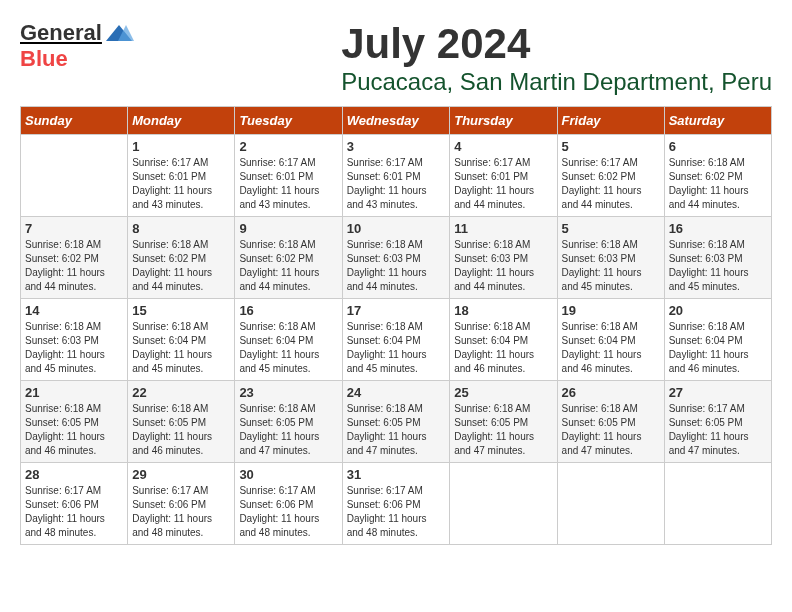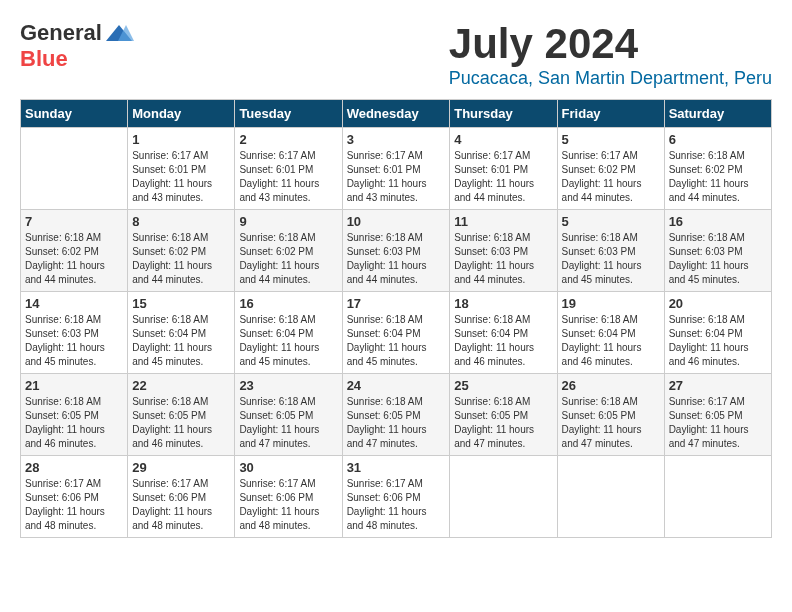--- a/index.html
+++ b/index.html
@@ -32,31 +32,32 @@
       color: #ef4444;
     }
     .logo-icon {
       width: 30px;
       height: 20px;
       margin-left: 2px;
     }
     .logo-top {
       display: flex;
       align-items: center;
+      text-decoration: underline;
     }
     .title-area {
     }
     .month-title {
       font-size: 42px;
       font-weight: bold;
       color: #333;
     }
     .location-title {
-      font-size: 18px;
-      color: #0369a1;
+      font-size: 24px;
+      color: #14532d;
     }
     table {
       width: 100%;
       border-collapse: collapse;
     }
     th {
       background-color: #2a6eb5;
       color: #fff;
       padding: 6px 4px;
       font-size: 13px;
@@ -85,21 +86,21 @@
     }
     td.empty {
       background: #f9f9f9;
     }
     tr:nth-child(even) td {
       background-color: #f5f5f5;
     }
     tr:nth-child(odd) td {
       background-color: #ffffff;
     }
-    thead tr th { background-color: #0c4a6e; }
+    thead tr th { background-color: #c2410c; font-style: italic; }
   </style>
 </head>
 <body>
 
 <div class="header-area">
   <div class="logo">
     <div class="logo-top">
       <span class="logo-general">General</span>
       <svg class="logo-icon" viewBox="0 0 30 20">
         <polygon points="15,2 28,18 2,18" fill="#2a6eb5"></polygon>

